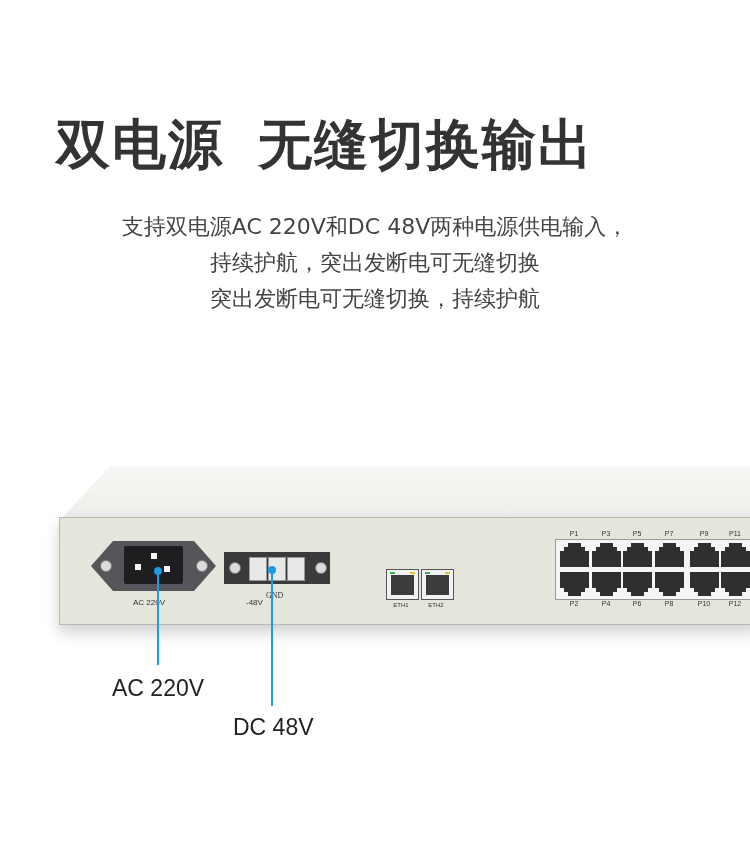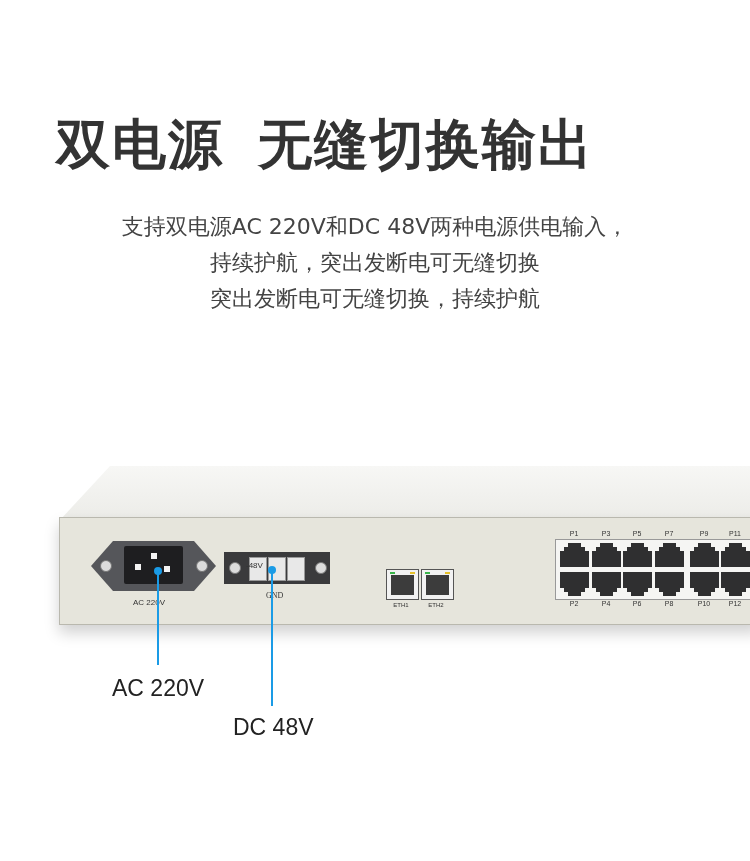--- a/index.html
+++ b/index.html
@@ -53,21 +53,21 @@
 <div class="pin" style="left:135px;top:564px;"></div>
 <div class="pin" style="left:164px;top:566px;"></div>
 <div class="lbl" style="left:133px;top:598px;">AC 220V</div>
 
 <div class="tb"></div>
 <div class="screw" style="left:229px;top:562px;"></div>
 <div class="screw" style="left:315px;top:562px;"></div>
 <div class="tb-cell" style="left:249px;"></div>
 <div class="tb-cell" style="left:268px;"></div>
 <div class="tb-cell" style="left:287px;"></div>
-<div class="lbl" style="left:246px;top:561px;">-48V</div>
+<div class="lbl" style="left:246px;top:598px;">-48V</div>
 <div class="lbl" style="left:266px;top:591px;font-family:Liberation Serif, serif;">GND</div>
 
 <div class="eth" style="left:386px;">
     <div class="jack"></div>
     <div class="led-l"></div>
     <div class="led-r"></div>
   </div>
 <div class="eth" style="left:421px;">
     <div class="jack"></div>
     <div class="led-l"></div>

